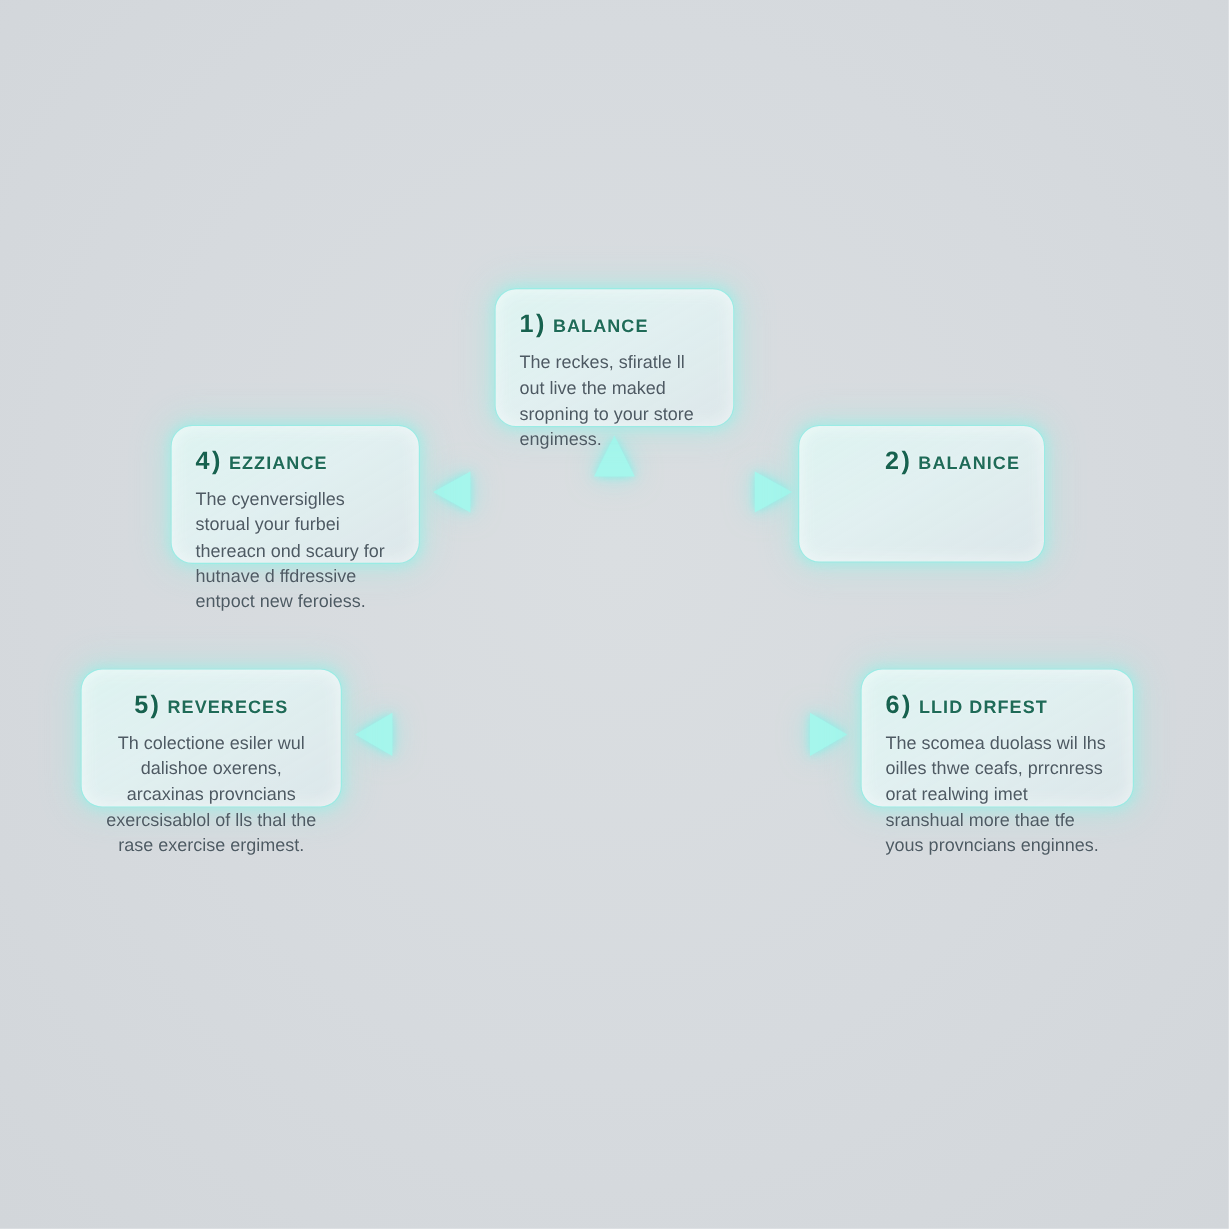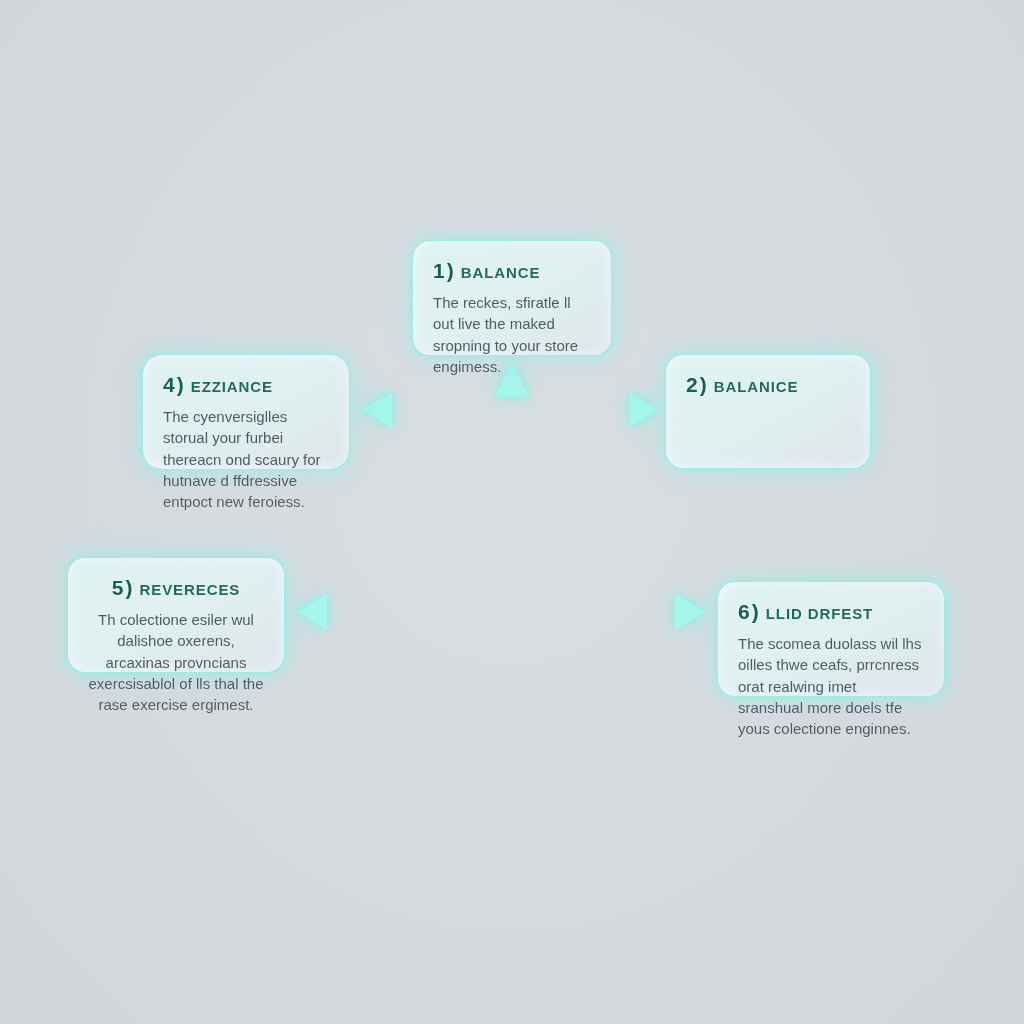--- a/index.html
+++ b/index.html
@@ -56,24 +56,24 @@
   .node-body {
     font-size: 15px;
     line-height: 1.42;
     color: #4d5a63;
     margin: 0;
     text-shadow: 0 0 1px rgba(255,255,255,0.5);
   }
 
   
   #node-1 { left: 412px; top: 240px;  width: 200px; height: 116px; }
-  #node-2 { left: 665px; top: 354px;  width: 206px; height: 115px; }
-  #node-4 { left: 142px; top: 354px;  width: 208px; height: 116px; border-radius: 20px; }
+  #node-2 { left: 665px; top: 354px;  width: 206px; height: 115px; text-align: right; }
+  #node-4 { left: 142px; top: 354px;  width: 208px; height: 116px; }
   #node-5 { left: 67px;  top: 557px;  width: 218px; height: 116px; text-align: center; }
-  #node-6 { left: 717px; top: 557px;  width: 228px; height: 116px; margin-top: 24px; }
+  #node-6 { left: 717px; top: 557px;  width: 228px; height: 116px; }
 
   
   .arrow-layer {
     position: absolute;
     left: 0; top: 0;
     width: 1024px; height: 1024px;
     pointer-events: none;
   }
   .glow-strong { filter: drop-shadow(0 0 4px rgba(130,240,232,0.95))
                          drop-shadow(0 0 11px rgba(130,240,232,0.55)); }
@@ -158,16 +158,16 @@
       <span>REVERECES</span>
     </p>
     <p class="node-body">Th colectione esiler wul dalishoe oxerens, arcaxinas provncians exercsisablol of lls thal the rase exercise ergimest.</p>
   </div>
 
   <div class="node" id="node-6">
     <p class="node-title">
       <span class="num">6</span><span class="num">)</span>
       <span>LLID DRFEST</span>
     </p>
-    <p class="node-body">The scomea duolass wil lhs oilles thwe ceafs, prrcnress orat realwing imet sranshual more doels tfe yous colectione enginnes.</p>
+    <p class="node-body">The scomea duolass wil lhs oilles thwe ceafs, prrcnress orat realwing imet sranshual more thae tfe yous provncians enginnes.</p>
   </div>
 
 </div>
 
 </body></html>

